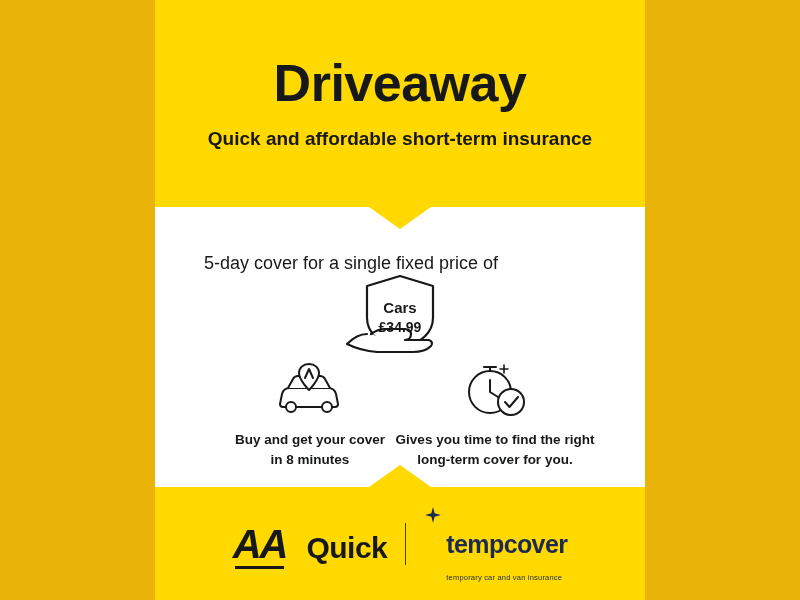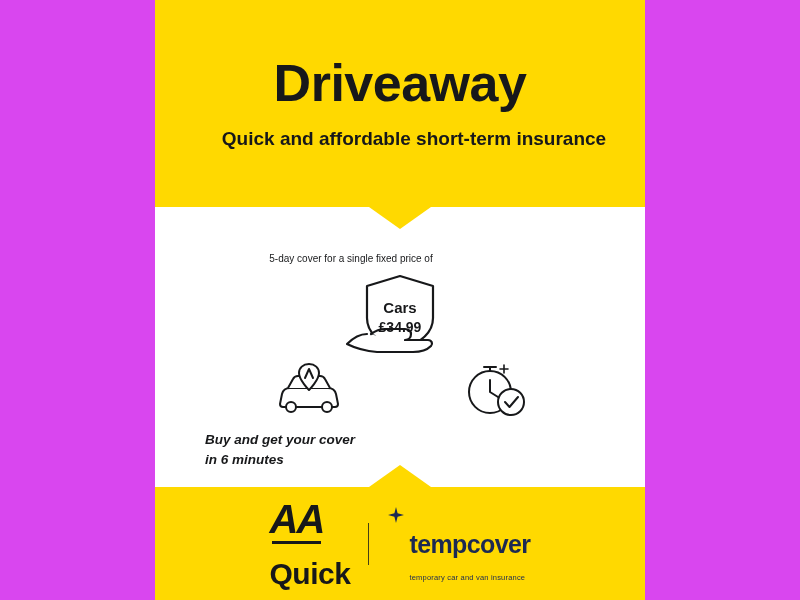--- a/index.html
+++ b/index.html
@@ -8,21 +8,21 @@
     background: #000;
     width: 800px;
     height: 600px;
     overflow: hidden;
     font-family: "Liberation Sans", sans-serif;
   }
   .stage {
     position: relative;
     width: 800px;
     height: 600px;
-    background: #d946ef;
+    background: #eab308;
   }
   .poster {
     position: absolute;
     left: 155px;
     top: 0;
     width: 490px;
     height: 600px;
     background: #ffffff;
     overflow: hidden;
   }
@@ -53,36 +53,36 @@
     width: 490px;
     text-align: center;
     font-size: 52px;
     font-weight: bold;
     letter-spacing: -0.5px;
     color: #17181a;
     line-height: 1;
   }
   .subtitle {
     position: absolute;
-    left: 14px;
+    left: 0;
     top: 128px;
     width: 490px;
     text-align: center;
     font-size: 19px;
     font-weight: bold;
     color: #17181a;
   }
   
   .price-line {
     position: absolute;
     left: 0;
     top: 253px;
     width: 392px;
     text-align: center;
-    font-size: 10px;
+    font-size: 18px;
     color: #17181a;
   }
   .shield-wrap {
     position: absolute;
     left: 50%;
     top: 272px;
     transform: translateX(-50%);
     width: 130px;
     height: 100px;
   }
@@ -96,22 +96,21 @@
     font-weight: bold;
     color: #17181a;
     line-height: 1.35;
     pointer-events: none;
   }
   .shield-text .amount { font-size: 14px; display: block; }
 
   .feature {
     position: absolute;
     width: 210px;
-    text-align: left;
-    font-style: italic;
+    text-align: center;
   }
   .feature.left  { left: 50px;  top: 360px; }
   .feature.right { left: 235px; top: 360px; }
   .feature .icon {
     height: 60px;
     display: flex;
     align-items: center;
     justify-content: center;
   }
   .feature .caption {
@@ -149,21 +148,20 @@
     height: 113px;
     display: flex;
     align-items: center;
     justify-content: center;
     gap: 18px;
   }
   .aa-logo {
     display: flex;
     align-items: baseline;
     gap: 20px;
-    flex-direction: column;
   }
   .aa-mark {
     font-size: 40px;
     font-weight: bold;
     font-style: italic;
     color: #17181a;
     letter-spacing: -2px;
     position: relative;
     line-height: 1;
   }
@@ -249,38 +247,39 @@
                    C68 44 67 45 65 45 L13 45 C11 45 10 44 10 42 Z" stroke="#17181a" stroke-width="2" fill="#ffffff" stroke-linejoin="round"></path>
           <path d="M18 26 L23 17 C24 15 26 14 28 14 L50 14 C52 14 54 15 55 17 L60 26" stroke="#17181a" stroke-width="2" fill="#ffffff" stroke-linejoin="round"></path>
           <circle cx="21" cy="45" r="5" stroke="#17181a" stroke-width="2" fill="#ffffff"></circle>
           <circle cx="57" cy="45" r="5" stroke="#17181a" stroke-width="2" fill="#ffffff"></circle>
           <path d="M39 2 C33 2 29 6 29 11 C29 18 39 28 39 28 C39 28 49 18 49 11 C49 6 45 2 39 2 Z" stroke="#17181a" stroke-width="2" fill="#ffffff" stroke-linejoin="round"></path>
           <path d="M35 16 L39 7 L43 16" stroke="#17181a" stroke-width="2" fill="none" stroke-linejoin="round" stroke-linecap="round"></path>
         </svg>
       </div>
       <div class="caption">
         <span>Buy and get your cover</span><br>
-        <span>in 6 minutes</span>
+        <span>in 8 minutes</span>
       </div>
     </div>
 
     <div class="feature right">
       <div class="icon">
         <svg width="70" height="58" viewBox="0 0 70 58" fill="none" xmlns="http://www.w3.org/2000/svg" aria-hidden="true">
           <circle cx="30" cy="31" r="21" stroke="#17181a" stroke-width="2" fill="#ffffff"></circle>
           <path d="M30 19 V31 L38 36" stroke="#17181a" stroke-width="2" stroke-linecap="round" stroke-linejoin="round"></path>
           <path d="M24 6 H36" stroke="#17181a" stroke-width="2" stroke-linecap="round"></path>
           <path d="M30 6 V10" stroke="#17181a" stroke-width="2" stroke-linecap="round"></path>
           <path d="M44 4 L44 12 M40 8 L48 8" stroke="#17181a" stroke-width="1.6" stroke-linecap="round"></path>
           <circle cx="51" cy="41" r="13" stroke="#17181a" stroke-width="2" fill="#ffffff"></circle>
           <path d="M45 41 L49.5 46 L58 36" stroke="#17181a" stroke-width="2" fill="none" stroke-linecap="round" stroke-linejoin="round"></path>
         </svg>
       </div>
       <div class="caption">
-        <br>
+        <span>Gives you time to find the right</span><br>
+        <span>long-term cover for you.</span>
       </div>
     </div>
 
     <div class="band-bottom"></div>
     <div class="notch-bottom"></div>
 
     <div class="footer">
       <div class="aa-logo">
         <span class="aa-mark">AA</span>
         <span class="aa-word">Quick</span>

